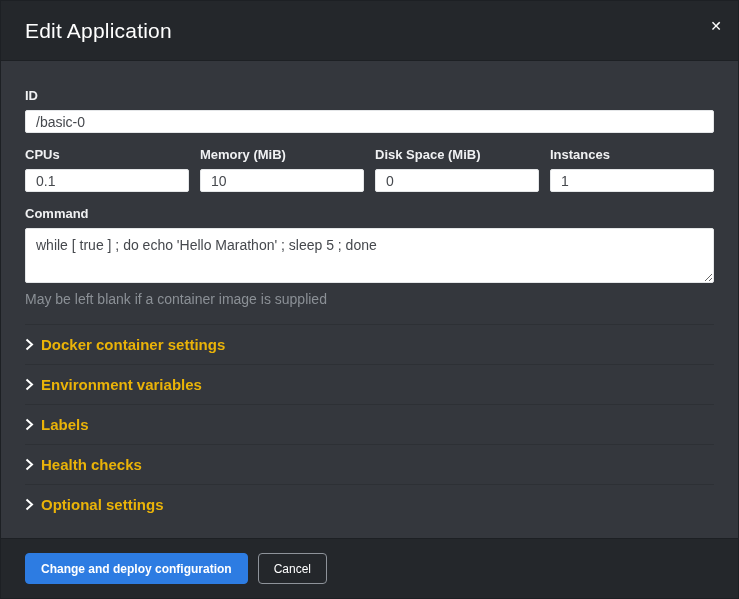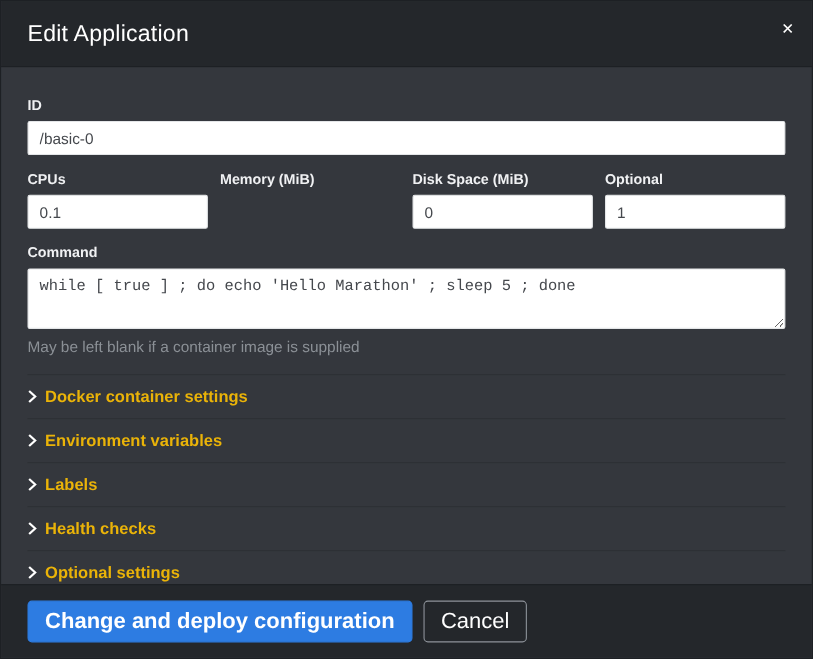--- a/index.html
+++ b/index.html
@@ -48,42 +48,41 @@
   .form-label {
     display: block;
     color: #f0f1f3;
     font-size: 13px;
     font-weight: 700;
     margin: 14px 0 7px;
   }
   .form-label.first { }
   .text-input {
     width: 100%;
-    height: 31px;
+    height: 23px;
     background: #ffffff;
     border: 1px solid #e4e6e8;
     border-radius: 2px;
     padding: 0 10px;
     font-size: 14px;
     color: #45484d;
     font-family: "Liberation Sans", sans-serif;
     outline: none;
   }
   .grid-4 {
     display: grid;
     grid-template-columns: repeat(4, 1fr);
     column-gap: 11px;
   }
   textarea.text-input {
     height: 55px;
     padding: 7px 10px;
     resize: both;
     line-height: 1.3;
     display: block;
-    font-family: Liberation Mono, monospace;
   }
   .help-text {
     color: #8b9096;
     font-size: 14px;
     margin-top: 8px;
   }
   .sections { margin-top: 17px; }
   .section-row {
     display: flex;
     align-items: center;
@@ -106,26 +105,26 @@
     flex: 0 0 auto;
     background: var(--bar-bg, #24272b);
     border-top: 1px solid #1d2024;
     padding: 14px 24px;
     display: flex;
     align-items: center;
     gap: 10px;
   }
   .btn {
     font-family: "Liberation Sans", sans-serif;
-    font-size: 20px;
+    font-size: 12px;
     border-radius: 4px;
     padding: 8px 15px;
     line-height: 1;
     cursor: pointer;
-    height: 38px;
+    height: 31px;
     display: inline-flex;
     align-items: center;
   }
   .btn-primary {
     background: var(--accent, #2d7ce2);
     color: #ffffff;
     border: 1px solid var(--accent, #2d7ce2);
     font-weight: 600;
   }
   .btn-default {
@@ -149,27 +148,28 @@
     <label class="form-label first">ID</label>
     <input class="text-input" type="text" value="/basic-0" style="">
 
     <div class="grid-4">
       <div>
         <label class="form-label">CPUs</label>
         <input class="text-input" type="text" value="0.1" style="">
       </div>
       <div>
         <label class="form-label">Memory (MiB)</label>
+        <input class="text-input" type="text" value="10" style="">
       </div>
       <div>
         <label class="form-label">Disk Space (MiB)</label>
         <input class="text-input" type="text" value="0" style="">
       </div>
       <div>
-        <label class="form-label">Optional</label>
+        <label class="form-label">Instances</label>
         <input class="text-input" type="text" value="1" style="">
       </div>
     </div>
 
     <label class="form-label">Command</label>
     <textarea class="text-input" style="">while [ true ] ; do echo 'Hello Marathon' ; sleep 5 ; done</textarea>
     <div class="help-text">May be left blank if a container image is supplied</div>
 
     <div class="sections">
       <div class="section-row">

